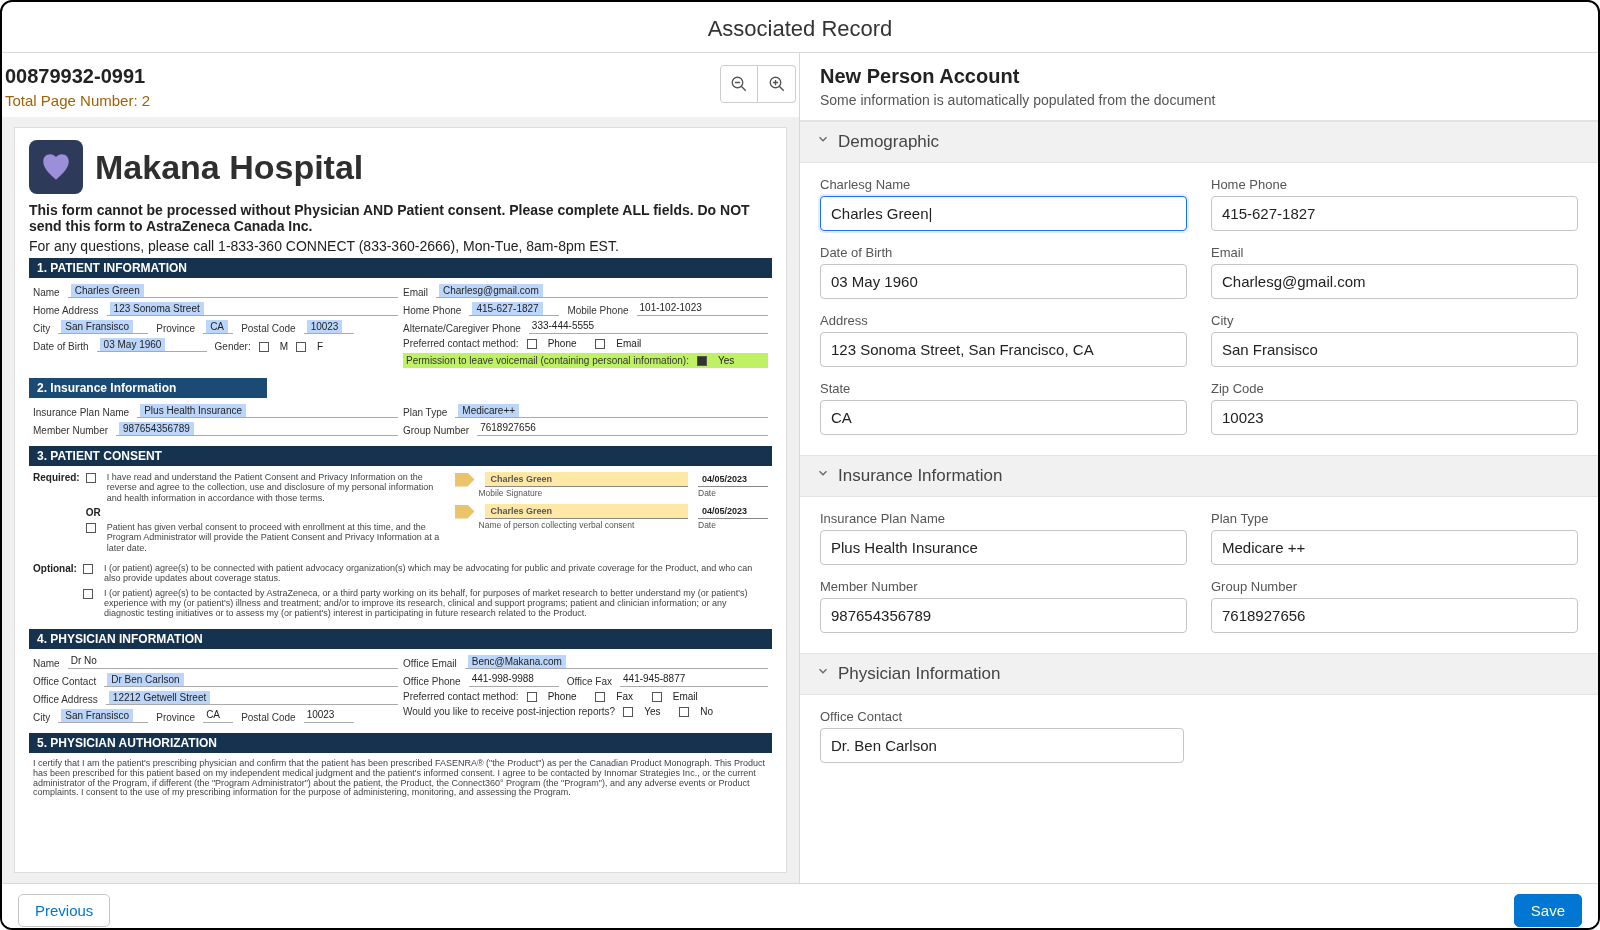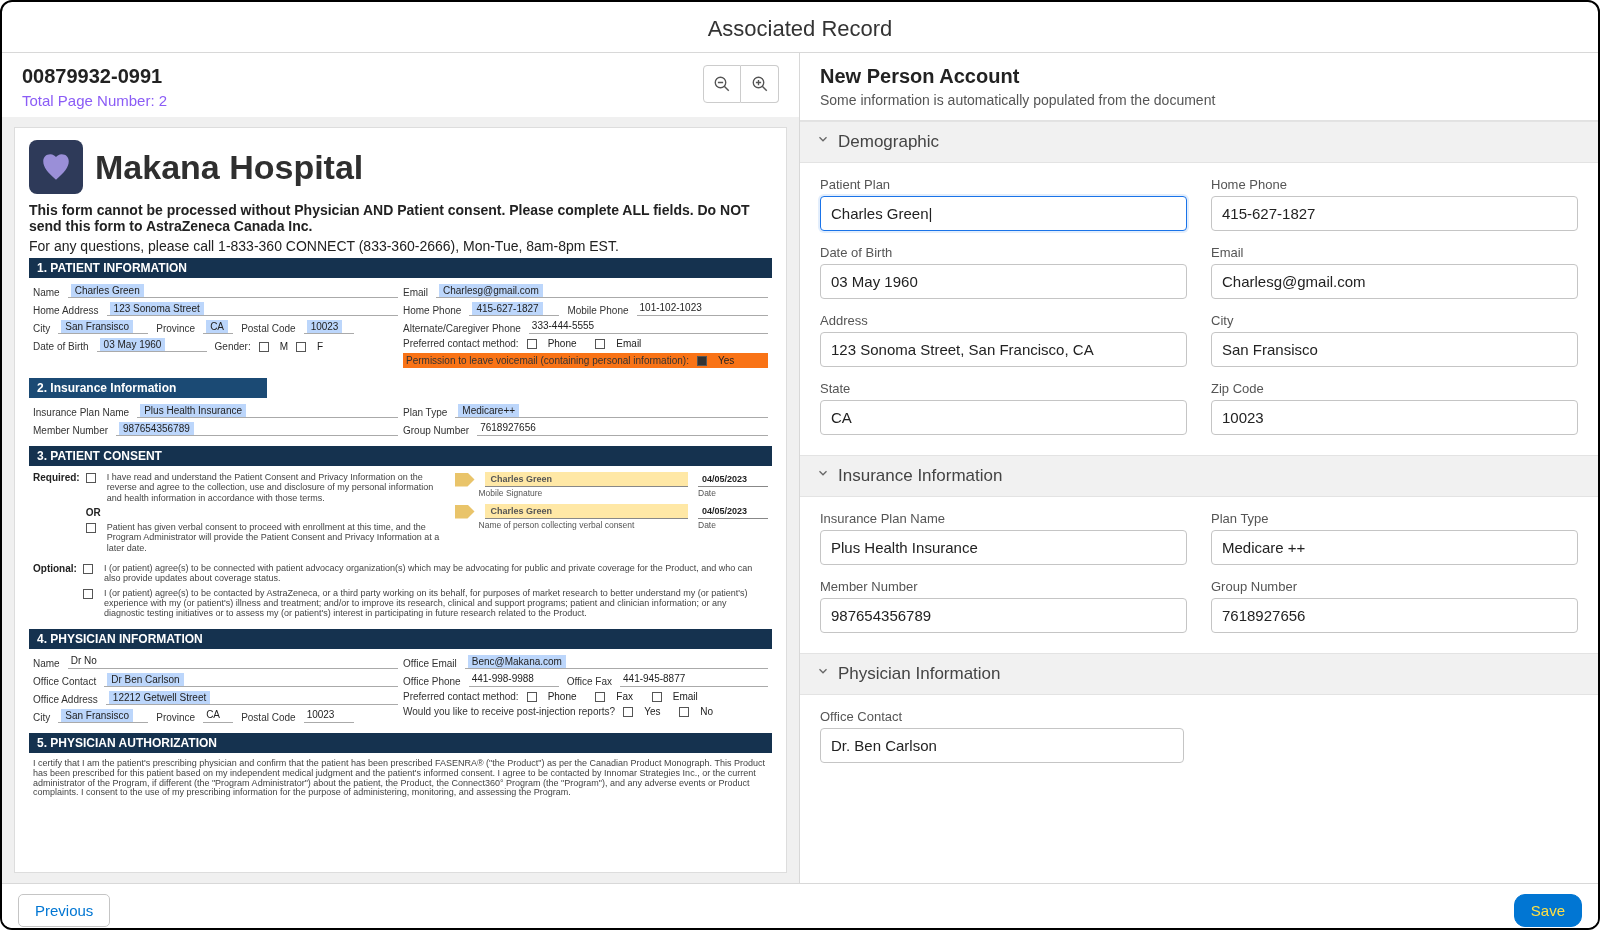--- a/index.html
+++ b/index.html
@@ -1,23 +1,23 @@
 <!DOCTYPE html>
 <html><head>
 <meta charset="utf-8">
 <style>
 * { box-sizing: border-box; margin: 0; padding: 0; font-family: -apple-system, BlinkMacSystemFont, "Segoe UI", Arial, sans-serif; }
 body { background: #fff; color: #222; width: 1600px; height: 930px; overflow: hidden; border: 2px solid #000; border-radius: 12px; }
 .page-title-bar { text-align: center; padding: 14px 0 10px; border-bottom: 1px solid #d8d8d8; font-size: 22px; color: #333; }
 .main { display: flex; height: 830px; }
 .left-pane { width: 50%; border-right: 1px solid #d8d8d8; display: flex; flex-direction: column; }
 .right-pane { width: 50%; display: flex; flex-direction: column; overflow: hidden; }
-.doc-header { display:flex; justify-content:space-between; align-items:flex-start; padding: 12px 20px 8px; }
+.doc-header { display:flex; justify-content:space-between; align-items:flex-start; padding: 12px 3px 8px; }
 .doc-id { font-weight: 700; font-size: 20px; }
-.doc-subline { font-size: 15px; color: #8b5cf6; margin-top:4px; }
+.doc-subline { font-size: 15px; color: #a16207; margin-top:4px; }
 .zoom-controls { display: flex; gap: 0; }
 .zoom-btn { width: 38px; height: 38px; border: 1px solid #ccc; background: #fff; display:flex; align-items:center; justify-content:center; cursor:pointer; }
 .zoom-btn:first-child { border-radius: 4px 0 0 4px; }
 .zoom-btn:last-child { border-radius: 0 4px 4px 0; border-left: none; }
 .zoom-btn svg { width:18px; height:18px; stroke:#555; fill:none; stroke-width:1.8; }
 .doc-viewer { flex:1; background: #f0f0f0; padding: 10px 12px; overflow:hidden; }
 .doc-page { background:#fff; width: 100%; height:100%; border:1px solid #ddd; padding: 12px 14px; font-size: 10.5px; color:#222; overflow:hidden; }
 .doc-logo-row { display:flex; align-items:center; gap:12px; margin-bottom:8px; }
 .doc-logo { width:54px; height:54px; border-radius:8px; background:#2e3a59; display:flex; align-items:center; justify-content:center; }
 .doc-logo svg { width:34px; height:34px; }
@@ -48,21 +48,21 @@
 .section-header { background:#f1f1f1; padding:10px 16px; font-size:17px; color:#444; display:flex; align-items:flex-start; gap:8px; border-top:1px solid #e3e3e3; border-bottom:1px solid #e3e3e3; }
 .section-header svg { width:14px; height:14px; stroke:#666; fill:none; stroke-width:2.2; }
 .field-grid { display:grid; grid-template-columns: 1fr 1fr; gap: 14px 24px; padding: 14px 20px 20px; }
 .field { display:flex; flex-direction:column; gap:4px; }
 .field.full { grid-column: 1 / -1; max-width: 48%; }
 .field-label { font-size:13px; color:#555; }
 .text-input { border:1px solid #c5c5c5; border-radius:4px; padding: 8px 10px; font-size:15px; color:#222; background:#fff; width:100%; }
 .text-input.active { border:1.5px solid #1a73e8; box-shadow: 0 0 0 2px rgba(26,115,232,0.12); }
 .footer { border-top:1px solid #d8d8d8; padding: 10px 16px; display:flex; justify-content:space-between; align-items:center; background:#fff; }
 .btn { border:1px solid #c5c5c5; background:#fff; color:#0176d3; padding:7px 16px; border-radius:5px; font-size:15px; cursor:pointer; }
-.btn.primary { background:#0176d3; color:#fde047; border-color:#0176d3;border-radius:11px; }
+.btn.primary { background:#0176d3; color:#fef9c3; border-color:#0176d3; }
 small.small9 { font-size:9px; color:#444; }
 </style>
 </head>
 <body>
 
 <div class="page-title-bar">Associated Record</div>
 
 <div class="main">
 
   <div class="left-pane">
@@ -144,21 +144,21 @@
               <span class="doc-label">Home Phone</span>
                 <span class="doc-field" style="flex:0 0 90px"><span class="hl">415-627-1827</span></span>
               <span class="doc-label">Mobile Phone</span>
                 <span class="doc-field"><span>101-102-1023</span></span>
             </div>
             <div class="doc-row">
                 <span class="doc-label">Alternate/Caregiver Phone</span>
                 <span class="doc-field"><span>333-444-5555</span></span>
               </div>
             <div class="doc-row"><span class="doc-label">Preferred contact method:</span><span class="chk"></span><span>Phone</span>&nbsp;<span class="chk"></span><span>Email</span></div>
-            <div class="doc-row" style="background:#f97316;padding:2px 3px;">
+            <div class="doc-row" style="background:#bef264;padding:2px 3px;">
                 <span class="doc-label">Permission to leave voicemail (containing personal information):</span>
                 <span class="chk" style="background:#333"></span>
                 <span>Yes</span>
               </div>
           </div>
         </div>
 
         <div class="doc-section-bar light" style="width:32%">2. Insurance Information</div>
         <div class="doc-body cols" style="font-size:12px">
           <div>
@@ -293,21 +293,21 @@
     </div>
     <div class="right-scroll">
       <div class="section-header">
         <svg viewBox="0 0 24 24">
             <polyline points="6 9 12 15 18 9"></polyline>
           </svg>
         <span>Demographic</span>
       </div>
       <div class="field-grid">
         <div class="field">
-            <span class="field-label">Patient Plan</span>
+            <span class="field-label">Charlesg Name</span>
             <input class="text-input active" value="Charles Green|" style="">
           </div>
         <div class="field">
             <span class="field-label">Home Phone</span>
             <input class="text-input" value="415-627-1827" style="">
           </div>
         <div class="field">
             <span class="field-label">Date of Birth</span>
             <input class="text-input" value="03 May 1960" style="">
           </div>

